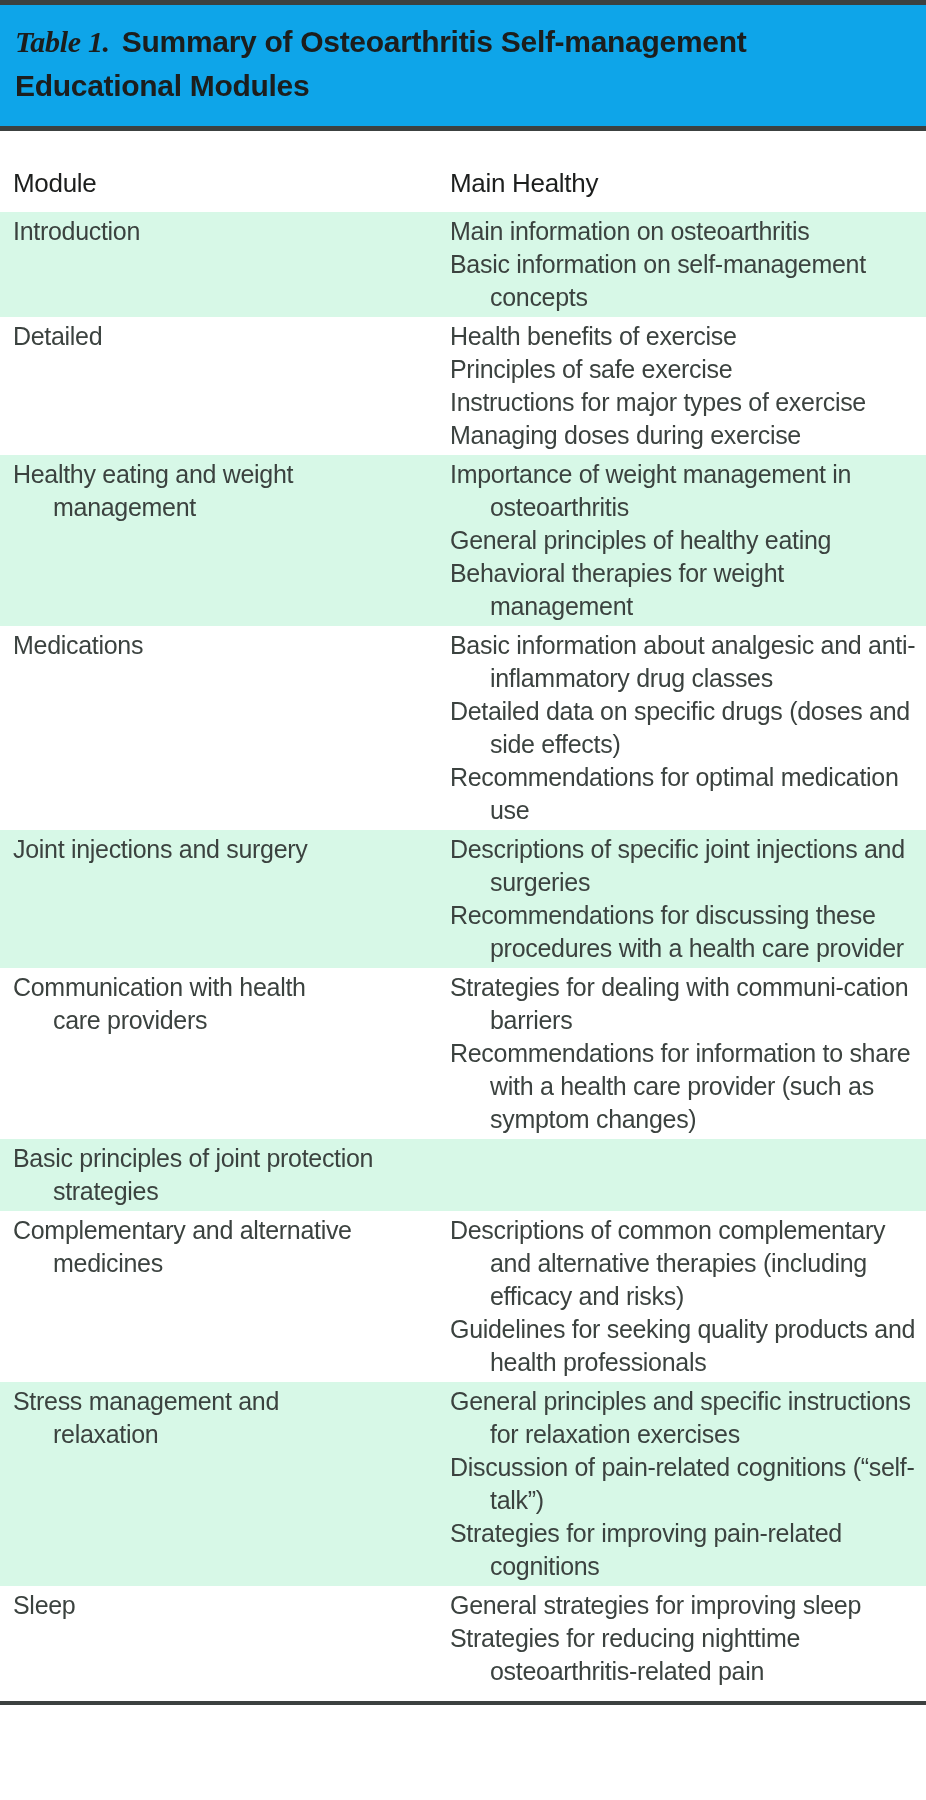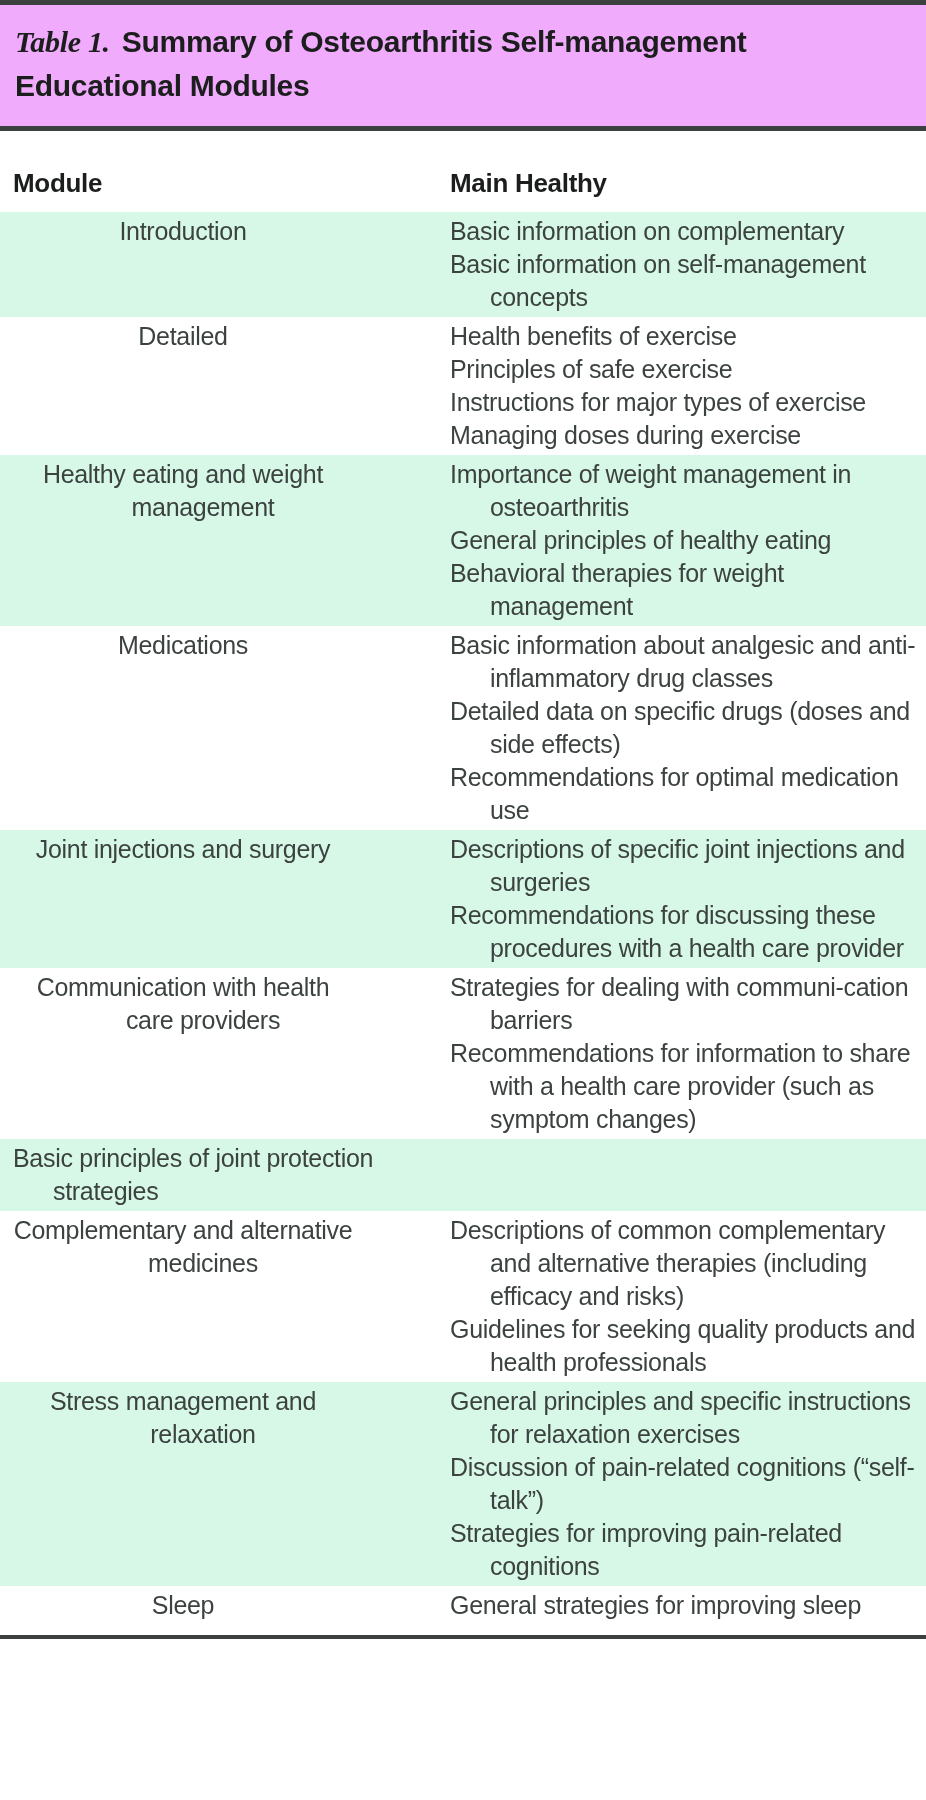--- a/index.html
+++ b/index.html
@@ -19,62 +19,61 @@
   }
   .rule {
     width: 100%;
     background: #3c4140;
   }
   .rule-top { height: 5px; }
   .rule-band { height: 5px; }
   .rule-bottom { height: 4px; margin-top: 10px; }
 
   .title-band {
-    background: #f0abfc;
+    background: #0ea5e9;
     padding: 15px 20px 18px 15px;
     font-size: 30px;
     line-height: 44px;
     font-weight: bold;
     color: #1c1e1d;
   }
   .t-label {
     font-family: "Liberation Serif", serif;
     font-style: italic;
     font-weight: 600;
     margin-right: 12px;
   }
 
   .col-headers {
     margin-top: 36px;
     padding: 0 4px 12px 13px;
     display: grid;
     grid-template-columns: 437px 1fr;
     font-size: 26px;
     line-height: 33px;
-    font-weight: bold;
+    font-weight: normal;
     color: #1c1e1d;
     letter-spacing: -0.3px;
   }
 
   .rows { width: 100%; }
   .row {
     display: grid;
     grid-template-columns: 437px 1fr;
     padding: 3px 4px 3px 13px;
     box-sizing: border-box;
     font-size: 25px;
     line-height: 33px;
   }
   .row.shaded { background: #d7f8e7; }
 
   .module-cell .hang {
     max-width: 300px;
     padding-left: 40px;
     text-indent: -40px;
-    text-align: center;
   }
   .topic {
     padding-left: 40px;
     text-indent: -40px;
   }
 </style>
 </head>
 <body>
 
 <div class="page">
@@ -91,21 +90,21 @@
     <div class="ch module-h">Module</div>
     <div class="ch topics-h">Main Healthy</div>
   </div>
 
   <div class="rows" id="rows">
       <div class="row shaded">
         <div class="cell module-cell">
           <div class="hang">Introduction</div>
         </div>
         <div class="cell topics-cell">
-          <div class="topic">Basic information on complementary</div>
+          <div class="topic">Main information on osteoarthritis</div>
           <div class="topic">Basic information on self-management concepts</div>
         </div>
       </div>
       <div class="row">
         <div class="cell module-cell">
           <div class="hang">Detailed</div>
         </div>
         <div class="cell topics-cell">
           <div class="topic">Health benefits of exercise</div>
           <div class="topic">Principles of safe exercise</div>
@@ -174,19 +173,20 @@
           <div class="topic">Discussion of pain-related cognitions (“self-talk”)</div>
           <div class="topic">Strategies for improving pain-related cognitions</div>
         </div>
       </div>
       <div class="row">
         <div class="cell module-cell">
           <div class="hang">Sleep</div>
         </div>
         <div class="cell topics-cell">
           <div class="topic">General strategies for improving sleep</div>
+          <div class="topic">Strategies for reducing nighttime osteoarthritis-related pain</div>
         </div>
       </div>
     </div>
 
   <div class="rule rule-bottom"></div>
 
 </div>
 
 </body></html>

